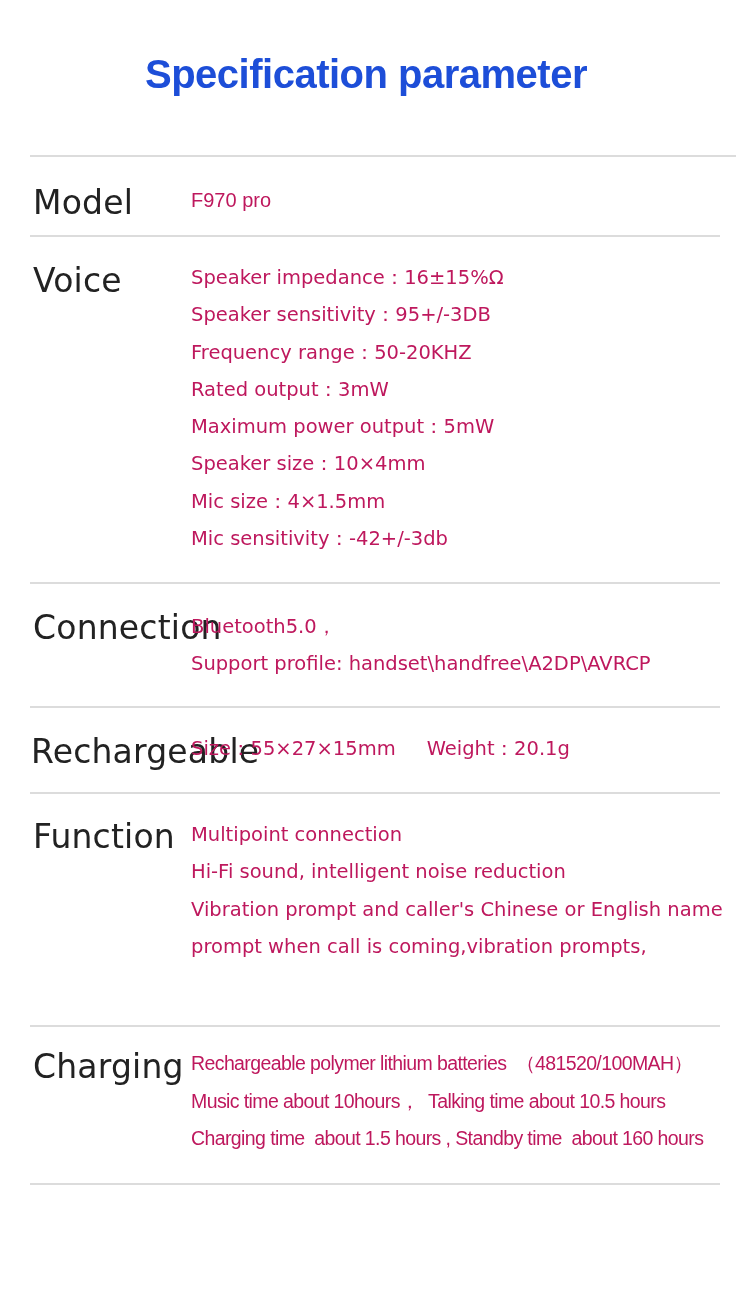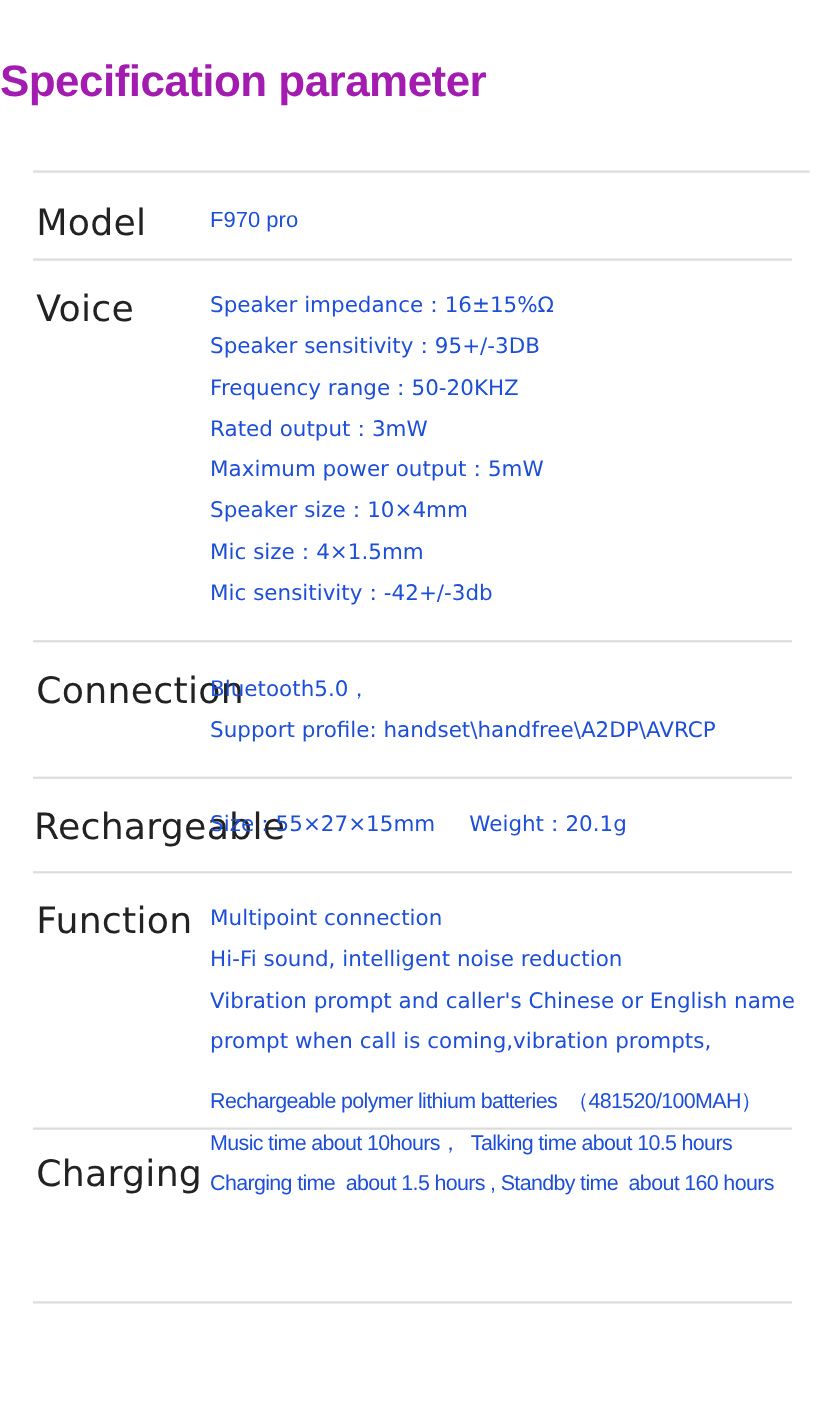--- a/index.html
+++ b/index.html
@@ -1,20 +1,20 @@
 <!DOCTYPE html>
 <html><head>
 <meta charset="utf-8">
 <style>
   html, body { margin: 0; padding: 0; background: #ffffff; }
   body { width: 750px; height: 1291px; position: relative; overflow: hidden; color: #2a2a2a; font-family: "Liberation Sans", "DejaVu Sans", sans-serif; }
-  .title { position: absolute; top: 52px; left: 0; width: 732px; text-align: left; font-size: 40px; font-weight: bold; color: #a21caf; letter-spacing: -0.5px; }
+  .title { position: absolute; top: 52px; left: 0; width: 732px; text-align: center; font-size: 40px; font-weight: bold; color: #1d4ed8; letter-spacing: -0.5px; }
   .divider { position: absolute; left: 30px; height: 2px; background: #dcdcdc; }
   .label { position: absolute; left: 33px; font-size: 33px; color: #222; font-family: "DejaVu Sans", sans-serif; font-weight: normal; letter-spacing: 0.2px; }
-  .vals { position: absolute; left: 191px; font-size: 19.5px; color: #1d4ed8; font-family: "DejaVu Sans", sans-serif; }
+  .vals { position: absolute; left: 191px; font-size: 19.5px; color: #be185d; font-family: "DejaVu Sans", sans-serif; }
   .vals .line { height: 37.3px; line-height: 37.3px; white-space: nowrap; }
   .condensed { font-family: "Liberation Sans", sans-serif; font-size: 19.5px; letter-spacing: -0.6px; }
   .condensed .line { height: 37.5px; line-height: 37.5px; }
   .model-val { font-family: "Liberation Sans", sans-serif; font-size: 20px; }
 </style>
 </head>
 <body>
 
 <div class="title">Specification parameter</div>
 
@@ -60,19 +60,19 @@
 <div class="vals" style="top:816px;">
   <div class="line">Multipoint connection</div>
   <div class="line">Hi-Fi sound, intelligent noise reduction</div>
   <div class="line">Vibration prompt and caller's Chinese or English name</div>
   <div class="line">prompt when call is coming,vibration prompts,</div>
 </div>
 
 <div class="divider" style="top:1025px; width:690px;"></div>
 
 <div class="label" style="top:1047px;">Charging</div>
-<div class="vals condensed" style="top:983px;">
+<div class="vals condensed" style="top:1045px;">
   <div class="line" style="white-space:pre;">Rechargeable polymer lithium batteries  （481520/100MAH）</div>
   <div class="line" style="white-space:pre;">Music time about 10hours，  Talking time about 10.5 hours</div>
   <div class="line" style="white-space:pre;">Charging time  about 1.5 hours , Standby time  about 160 hours</div>
 </div>
 
 <div class="divider" style="top:1183px; width:690px;"></div>
 
 </body></html>

